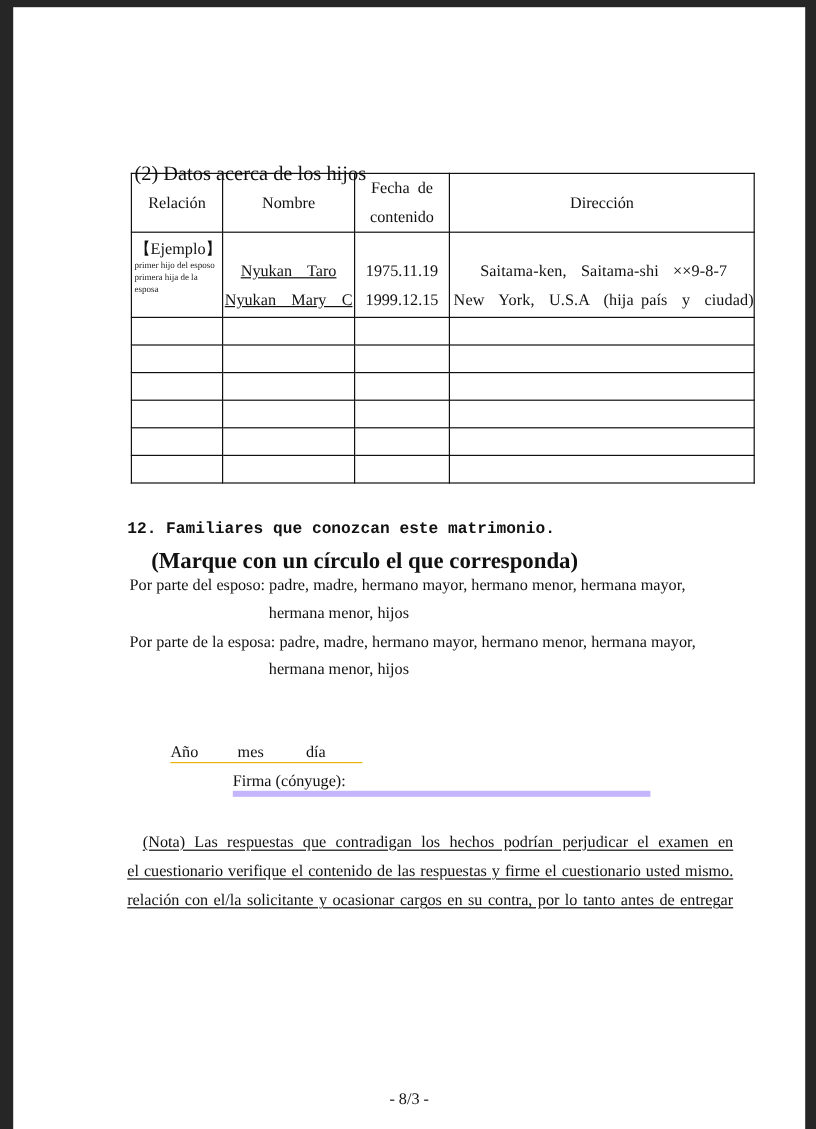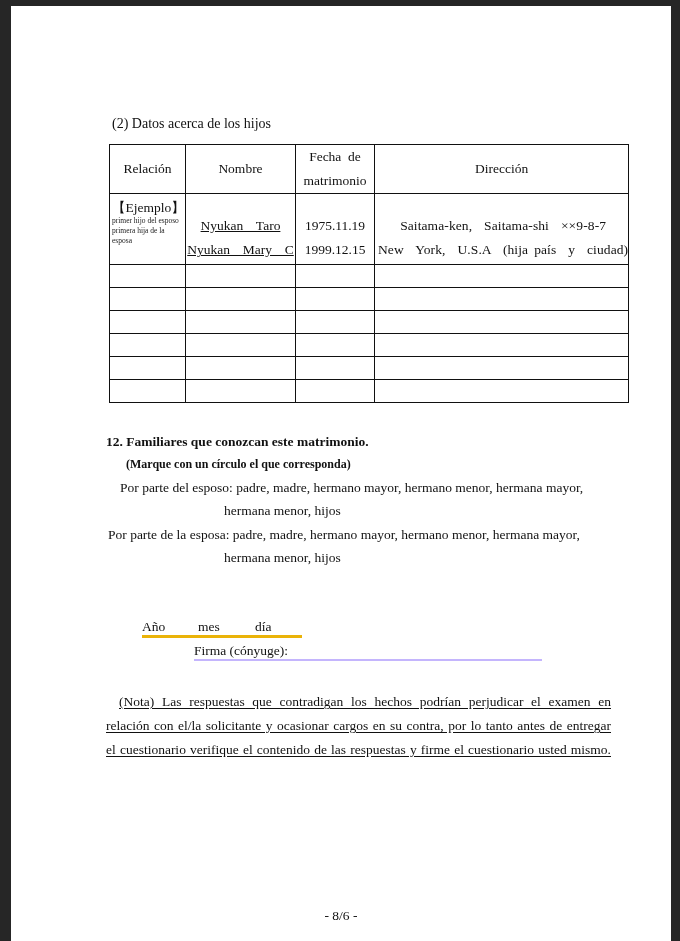--- a/index.html
+++ b/index.html
@@ -16,22 +16,22 @@
       position: absolute;
       left: 11px;
       top: 6px;
       width: 660px;
       height: 950px;
       background: #ffffff;
     }
     .abs { position: absolute; }
 
     .section-title {
-      left: 101px; top: 110px;
-      font-size: 14px;
+      left: 101px; top: 129px;
+      font-size: 17px;
     }
 
     table.children {
       position: absolute;
       left: 98px;
       top: 138px;
       border-collapse: collapse;
       font-size: 13.5px;
     }
     table.children td, table.children th {
@@ -63,44 +63,44 @@
       padding-bottom: 2px !important;
       line-height: 24px;
     }
     .ex-cell span { display: block; white-space: nowrap; }
     .ex-nom span { word-spacing: 3px; text-decoration: underline; }
     .ex-dir { text-align: left; padding-left: 3px !important; }
     .ex-dir span { word-spacing: 2.5px; letter-spacing: 0.1px; }
 
     .q12-title {
       left: 95px; top: 428px;
-      font-size: 13.5px; font-weight: bold;
+      font-size: 13.5px; font-weight: bold; font-family: Liberation Mono, monospace;
     }
     .q12-sub {
       left: 115px; top: 451px;
-      font-size: 12px; font-weight: bold;
+      font-size: 19px; font-weight: bold;
     }
     .line { font-size: 13.5px; white-space: nowrap; }
 
     .declare {
       left: 95px; top: 592px;
       font-size: 13.5px; font-weight: bold;
     }
     .date-line {
       left: 131px; top: 613px;
       width: 160px;
-      border-bottom: 3px solid #eab308;
+      border-bottom: 1px solid #eab308;
       font-size: 13.5px;
       height: 16px;
     }
     .date-line span { position: absolute; top: 0; }
     .sign-line {
       left: 183px; top: 637px;
       width: 348px;
-      border-bottom: 2px solid #c4b5fd;
+      border-bottom: 5px solid #c4b5fd;
       font-size: 13.5px;
       height: 16px;
     }
     .note {
       left: 95px; top: 684px;
       width: 505px;
       font-size: 13.5px;
       line-height: 24px;
       text-align: justify;
       text-align-last: justify;
@@ -124,21 +124,21 @@
 
   <div class="abs section-title">(2) Datos acerca de los hijos</div>
 
   <table class="children">
     <tbody>
         <tr class="head-row">
       <th class="col-rel">Relación</th>
       <th class="col-nom">Nombre</th>
       <th class="col-fec">
         <span style="display:block;white-space:pre;">Fecha  de</span>
-        <span style="display:block;">matrimonio</span>
+        <span style="display:block;">contenido</span>
       </th>
       <th class="col-dir">Dirección</th>
     </tr>
     <tr class="example-row">
       <td class="ex-rel">
         <span class="ex-label">【Ejemplo】</span>
         <span class="ex-small">primer hijo del esposo</span>
         <span class="ex-small">primera hija de la esposa</span>
       </td>
       <td class="ex-cell ex-nom">
@@ -189,36 +189,36 @@
       <td></td>
       <td></td>
       <td></td>
     </tr>
   </tbody>
     </table>
 
   <div class="abs q12-title">12. Familiares que conozcan este matrimonio.</div>
   <div class="abs q12-sub">(Marque con un círculo el que corresponda)</div>
 
-  <div class="abs line" style="left:97px; top:474px;margin-left:12px;">Por parte del esposo: padre, madre, hermano mayor, hermano menor, hermana mayor,</div>
+  <div class="abs line" style="left:97px; top:474px;">Por parte del esposo: padre, madre, hermano mayor, hermano menor, hermana mayor,</div>
   <div class="abs line" style="left:213px; top:497px;">hermana menor, hijos</div>
   <div class="abs line" style="left:97px; top:521px;">Por parte de la esposa: padre, madre, hermano mayor, hermano menor, hermana mayor,</div>
   <div class="abs line" style="left:213px; top:544px;">hermana menor, hijos</div>
 
 
   <div class="abs date-line">
     <span style="left:0;">Año</span>
     <span style="left:56px;">mes</span>
     <span style="left:113px;">día</span>
   </div>
 
   <div class="abs sign-line">
     <span>Firma (cónyuge):</span>
   </div>
 
   <div class="abs note">
     <p style="padding-left:13px;">(Nota) Las respuestas que contradigan los hechos podrían perjudicar el examen en</p>
+    <p>el cuestionario verifique el contenido de las respuestas y firme el cuestionario usted mismo.</p>
     <p>relación con el/la solicitante y ocasionar cargos en su contra, por lo tanto antes de entregar</p>
-    <p>el cuestionario verifique el contenido de las respuestas y firme el cuestionario usted mismo.</p>
   </div>
 
-  <div class="abs page-num">- 8/6 -</div>
+  <div class="abs page-num">- 8/3 -</div>
 </div>
 
 </body></html>

